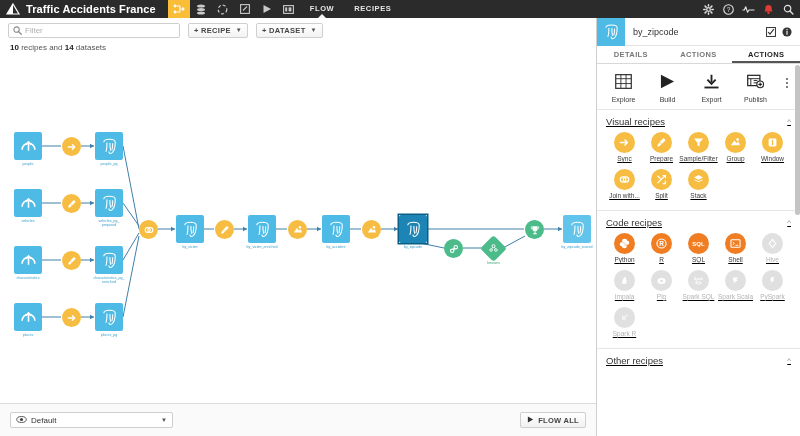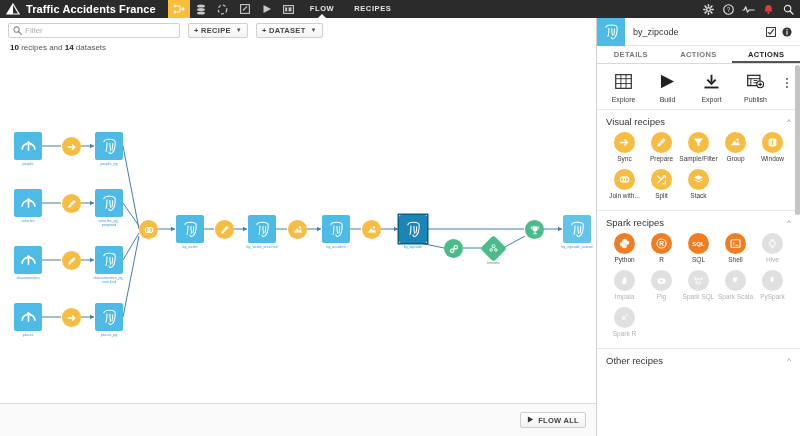--- a/index.html
+++ b/index.html
@@ -165,21 +165,21 @@
   .act .lbl { font-size: 7px; color: #3a3a3a; }
   .kebab { width: 14px; padding-top: 4px; display:flex; flex-direction:column; align-items:center; gap:2px; }
   .kebab i { width: 2px; height: 2px; background: #555; border-radius: 50%; display: block; }
 
   .labbtn {
     margin: 2px 18px 10px 18px; height: 20px; background: #29a8e0; color: #fff;
     display: flex; align-items: center; justify-content: center; gap: 6px;
     font-size: 8px; font-weight: bold; letter-spacing: .6px; border-radius: 1px;
   }
 
-  .sec { border-top: 1px solid #e6e6e6; padding: 6px 9px 4px 9px; }
+  .sec { border-top: 1px solid #e6e6e6; padding: 6px 9px 4px 9px; text-decoration: underline; }
   .sec-head { display: flex; align-items: center; font-size: 9.5px; color: #333; margin-bottom: 5px; }
   .sec-head .chev { margin-left: auto; color: #888; font-size: 8px; }
   .grid { display: flex; flex-wrap: wrap; }
   .cell {
     width: 37px; display: flex; flex-direction: column; align-items: center;
     margin-bottom: 7px; gap: 2px;
   }
   .cell .circ {
     width: 21px; height: 21px; border-radius: 50%;
     display: flex; align-items: center; justify-content: center;
@@ -605,20 +605,30 @@
                   <path d="M11 5 C11 7.8 10.8 10 10.3 11.4"></path>
                 </g>
               </svg>
             </div>
             <div class="nlabel" style="top:30px">by_zipcode_scored</div>
           </div>
         </div>
     </div>
 
     <div class="flowfoot">
+      <div class="viewsel">
+        <span class="eye">
+          <svg width="11" height="7" viewBox="0 0 12 8">
+              <ellipse cx="6" cy="4" rx="5.4" ry="3.4" fill="none" stroke="#444" stroke-width="1"></ellipse>
+              <circle cx="6" cy="4" r="1.8" fill="#444"></circle>
+            </svg>
+        </span>
+        <span>Default</span>
+        <span class="caret">▼</span>
+      </div>
       <div class="buildall">
         <span>
           <svg width="7" height="7" viewBox="0 0 8 8">
               <path d="M1 0.5 L7 4 L1 7.5 Z" fill="#333"></path>
             </svg>
         </span>
         <span>FLOW ALL</span>
       </div>
     </div>
   </div>
@@ -783,21 +793,21 @@
                     <path d="M8 2.6 L13.4 5.4 L8 8.2 L2.6 5.4 Z" fill="#ffffff"></path>
                     <path d="M3.4 8 L8 10.3 L12.6 8 L13.4 8.5 L8 11.3 L2.6 8.5 Z" fill="#ffffff"></path>
                   </svg>
                 </div>
       <div class="cl">Stack</div>
     </div>
             </div>
           </div>
           <div class="sec">
             <div class="sec-head">
-      <span>Spark recipes</span>
+      <span>Code recipes</span>
       <span class="chev">^</span>
     </div>
     <div class="grid">
               <div class="cell">
       <div class="circ" style="background:#f07d22">
                   <svg width="13" height="13" viewBox="0 0 16 16">
                     <path d="M8 2.2 C5.6 2.2 5.2 3.4 5.2 4.6 V6 H8.2 V6.6 H4.4 C3 6.6 2.2 7.6 2.2 9 C2.2 10.4 3 11.4 4.4 11.4 H5.4 V9.9 C5.4 8.7 6.2 7.9 7.4 7.9 H9.6 C10.6 7.9 11.2 7.2 11.2 6.2 V4.6 C11.2 3.4 10.4 2.2 8 2.2 Z" fill="#ffffff"></path>
                     <path d="M8 13.8 C10.4 13.8 10.8 12.6 10.8 11.4 V10 H7.8 V9.4 H11.6 C13 9.4 13.8 8.4 13.8 7 C13.8 5.6 13 4.6 11.6 4.6 H10.6 V6.1 C10.6 7.3 9.8 8.1 8.6 8.1 H6.4 C5.4 8.1 4.8 8.8 4.8 9.8 V11.4 C4.8 12.6 5.6 13.8 8 13.8 Z" fill="#ffffff"></path>
                   </svg>
                 </div>

